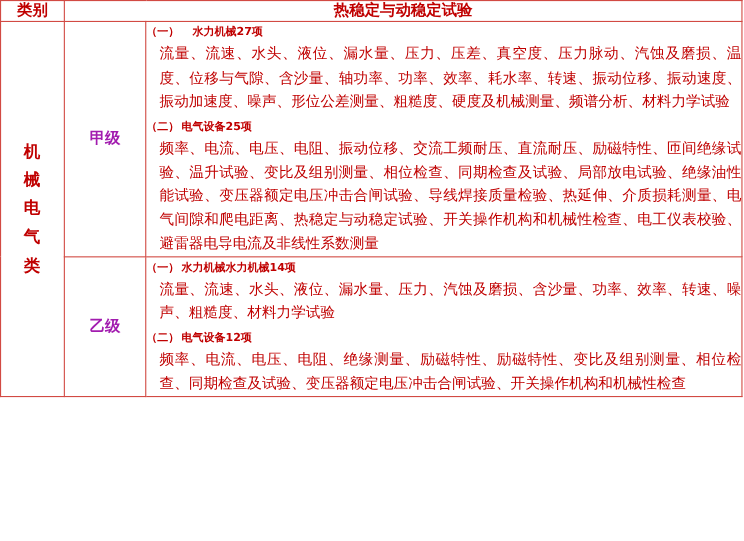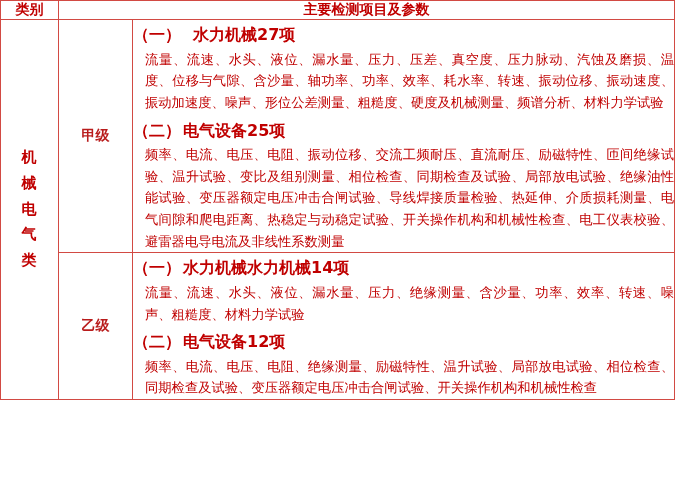--- a/index.html
+++ b/index.html
@@ -40,59 +40,59 @@
     font-weight: bold;
     font-size: 15px;
     text-align: center;
     line-height: 1.72;
     letter-spacing: 1px;
     padding: 4px 0;
   }
   .cat-cell span { display: block; }
 
   .grade-cell {
-    color: #b91c1c;
+    color: #a21caf;
     font-weight: bold;
     font-size: 14px;
     text-align: center;
     padding: 4px 0;
   }
 
   .body-cell {
     padding: 6px 8px 8px 8px;
     color: #c00000;
     font-size: 13.3px;
     line-height: 1.62;
     text-align: justify;
   }
   .sec-title {
     font-weight: bold;
     margin: 2px 12px 1px 0;
-    font-size: 16px;
+    font-size: 10px;
   }
   .sec-title .num { margin-right: 2px; }
   .sec-title .gap { display: inline-block; width: 10px; }
   .sec-text {
     margin: 0 0 4px 12px;
   }
   .sec-block:last-child .sec-text { margin-bottom: 0; }
 </style>
 </head>
 <body>
 
 <table class="spec">
   <colgroup>
     <col class="col-cat">
     <col class="col-grade">
     <col class="col-body">
   </colgroup>
   <tbody>
     <tr>
       <th class="hdr">类别</th>
-      <th class="hdr" colspan="2">主要检测项目及参数</th>
+      <th class="hdr" colspan="2">热稳定与动稳定试验</th>
     </tr>
     <tr>
       <td class="cat-cell" rowspan="2">
         <span>机</span>
         <span>械</span>
         <span>电</span>
         <span>气</span>
         <span>类</span>
       </td>
       <td class="grade-cell">甲级</td>
@@ -111,24 +111,24 @@
         </div>
       </td>
     </tr>
     <tr>
       <td class="grade-cell">乙级</td>
       <td class="body-cell">
         <div class="sec-block">
           <div class="sec-title">
             <span class="num">（一）</span><span>水力机械水力机械14项</span>
           </div>
-          <div class="sec-text">流量、流速、水头、液位、漏水量、压力、绝缘测量、含沙量、功率、效率、转速、噪声、粗糙度、材料力学试验</div>
+          <div class="sec-text">流量、流速、水头、液位、漏水量、压力、汽蚀及磨损、含沙量、功率、效率、转速、噪声、粗糙度、材料力学试验</div>
         </div>
         <div class="sec-block">
           <div class="sec-title">
             <span class="num">（二）</span><span>电气设备12项</span>
           </div>
-          <div class="sec-text">频率、电流、电压、电阻、绝缘测量、励磁特性、温升试验、局部放电试验、相位检查、同期检查及试验、变压器额定电压冲击合闸试验、开关操作机构和机械性检查</div>
+          <div class="sec-text">频率、电流、电压、电阻、绝缘测量、励磁特性、励磁特性、变比及组别测量、相位检查、同期检查及试验、变压器额定电压冲击合闸试验、开关操作机构和机械性检查</div>
         </div>
       </td>
     </tr>
   </tbody>
 </table>
 
 </body></html>

